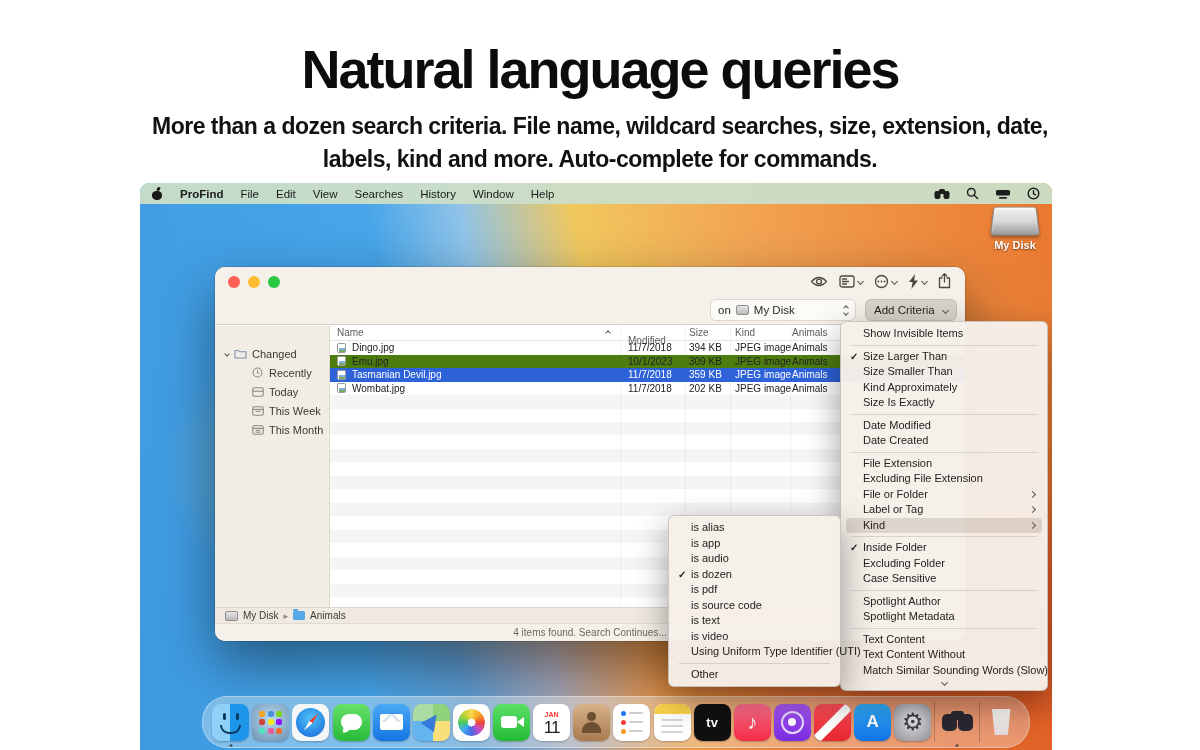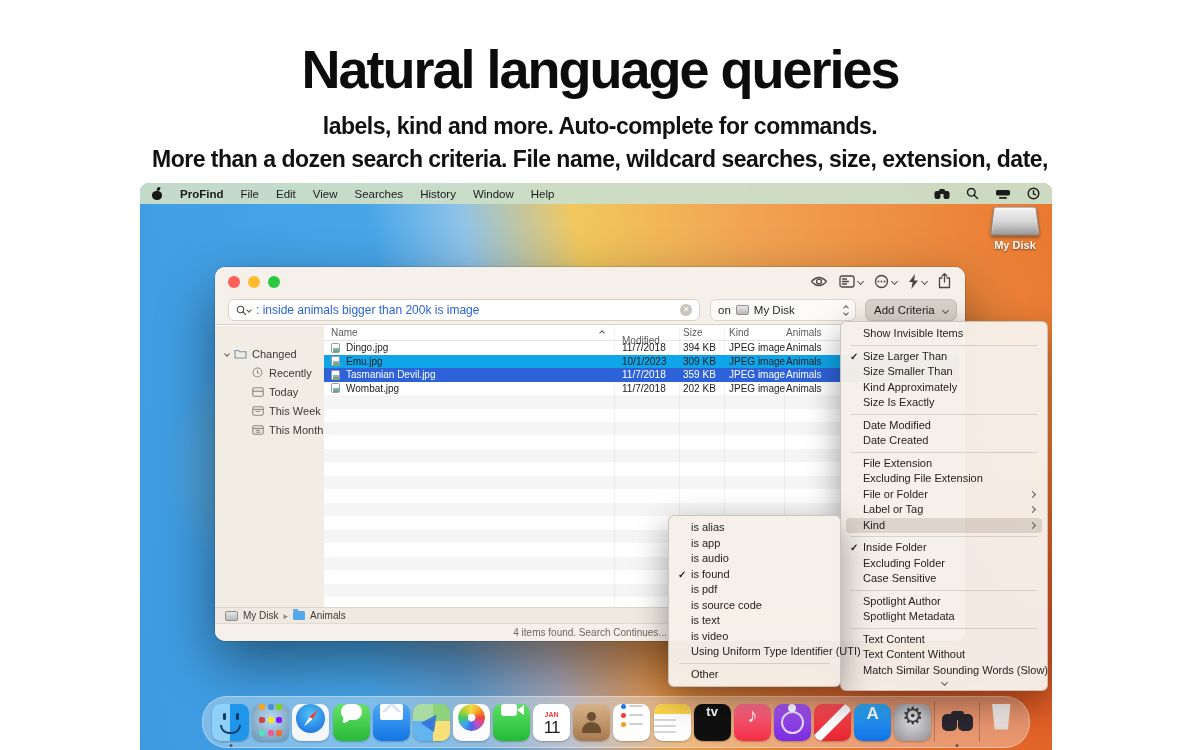--- a/index.html
+++ b/index.html
@@ -61,26 +61,26 @@
 
   .add-criteria { position:absolute; left:650px; top:32px; width:92px; height:22px; background:#d8d2ca; border:1px solid #c8c1b7; border-radius:6px; display:flex; align-items:center; justify-content:space-between; padding:0 8px; font-size:11.5px; color:#26241f; }
 
   
   .sidebar { position:absolute; left:0; top:59px; width:115px; height:281px; background:#f1ece4; border-right:1px solid #e0dad0; font-size:11px; color:#3c3a35; }
   .sb-item { display:flex; align-items:center; gap:5px; height:19px; padding-left:10px; }
   .sb-item.child { padding-left:36px; }
   .sb-ic { width:13px; height:13px; display:flex; align-items:center; justify-content:center; }
 
   
-  .list { position:absolute; left:109px; top:59px; width:635px; height:281px; background:#fff; overflow:hidden; }
+  .list { position:absolute; left:115px; top:59px; width:635px; height:281px; background:#fff; overflow:hidden; }
   .list-header { position:relative; height:15px; border-bottom:1px solid #e4e4e4; font-size:10px; color:#5d5d5d; }
   .col-h { position:absolute; top:1px; }
   .vline { position:absolute; top:0; width:1px; height:281px; background:rgba(0,0,0,0.05); }
   .row { position:relative; height:13.5px; font-size:10px; color:#222; }
-  .row.alt { background:#0ea5e9; }
+  .row.alt { background:#4d7c0f; }
   .row.selected { background:#2e62d9; color:#fff; }
   .cell { position:absolute; top:1px; white-space:nowrap; }
   .c-name { left:22px; } .c-mod { left:298px; } .c-size { left:359px; } .c-kind { left:405px; } .c-inside { left:462px; }
   .file-ic { position:absolute; left:7px; top:1.5px; width:9px; height:10px; background:#fff; border:0.5px solid #9a9a9a; border-radius:1.5px; overflow:hidden; }
   .file-ic::after { content:""; position:absolute; left:1px; top:4px; width:7px; height:5px; background:linear-gradient(180deg,#7fb2e0 40%, #79a861 40%); }
   .stripes { height:213px; background:repeating-linear-gradient(180deg, #f5f5f5 0 13.5px, #ffffff 13.5px 27px); }
 
   
   .crumbbar { position:absolute; left:0; top:340px; width:100%; height:16px; background:#efe9e1; border-top:1px solid #ddd6cc; display:flex; align-items:center; padding:0 10px; gap:5px; font-size:10px; color:#3c3a35; }
   .crumb-sep { color:#8d897f; font-size:9px; }
@@ -95,21 +95,21 @@
   .mi { position:relative; height:15.5px; line-height:15.5px; margin:0 5px; padding:0 7px 0 17px; border-radius:4px; font-size:11px; color:#24221e; display:flex; align-items:center; white-space:nowrap; }
   .mi .ck { position:absolute; left:4px; font-size:10px; font-weight:700; }
   .mi .sub-arrow { margin-left:auto; }
   .mi.hl { background:rgba(103,85,66,0.18); }
   .menu-sep { height:1px; background:rgba(0,0,0,0.12); margin:3px 10px; }
   .menu-more { display:flex; justify-content:center; padding:2px 0 1px; }
 
   
   .dock { position:absolute; left:62px; bottom:2px; width:828px; height:52px; background:rgba(250,248,245,0.34); border:1px solid rgba(255,255,255,0.35); border-radius:25px; display:flex; align-items:center; justify-content:space-evenly; padding:0 6px; backdrop-filter:blur(4px); }
   .dock-item { position:relative; width:37px; height:37px; }
-  .tile { width:37px; height:37px; border-radius:8.5px; display:flex; justify-content:center; overflow:hidden; box-shadow:0 1px 2px rgba(0,0,0,.25); }
+  .tile { width:37px; height:37px; border-radius:8.5px; display:flex; align-items:center; justify-content:center; overflow:hidden; box-shadow:0 1px 2px rgba(0,0,0,.25); }
   .dock-dot { position:absolute; left:50%; bottom:-6px; transform:translateX(-50%); width:3px; height:3px; border-radius:50%; background:rgba(40,40,40,.65); }
   .dock-sep { width:1px; height:40px; background:rgba(60,50,45,.3); }
 
   .t-finder { background:linear-gradient(90deg,#8ed0f8 50%, #1e96ea 50%); position:relative; }
   .t-finder .smile { position:absolute; left:8px; top:21px; width:21px; height:9px; border:2px solid #0b3a63; border-top:none; border-radius:0 0 10px 10px; }
   .t-finder .eyeL, .t-finder .eyeR { position:absolute; top:9px; width:2.5px; height:7px; background:#0b3a63; border-radius:2px; }
   .t-finder .eyeL { left:11px; } .t-finder .eyeR { left:24px; }
   .t-launchpad { background:radial-gradient(circle at 50% 40%, rgba(255,255,255,.45), rgba(90,110,130,.55)); }
   .lp-grid { display:grid; grid-template-columns:repeat(3,6px); gap:2.5px; }
   .lp-grid span { width:6px; height:6px; border-radius:2px; }
@@ -166,22 +166,22 @@
   svg .mbf { fill:#1c1c1c; }
 </style>
 </head>
 <body>
 
 <div class="page">
 
   <div class="hero">
     <div class="hero-title">Natural language queries</div>
     <div class="hero-sub">
+      <div>More than a dozen search criteria. File name, wildcard searches, size, extension, date,</div>
       <div>labels, kind and more. Auto-complete for commands.</div>
-      <div>More than a dozen search criteria. File name, wildcard searches, size, extension, date,</div>
     </div>
   </div>
 
   <div class="screen">
 
     <div class="menubar">
       <div class="mb-left">
         <span class="apple"></span>
         <span class="mb-app">ProFind</span>
         <span>File</span>
@@ -254,29 +254,20 @@
               </svg>
             <span class="chev down"></span>
           </span>
           <svg width="13" height="16" viewBox="0 0 13 16">
               <path class="st" d="M4 5 H1.5 V14.5 H11.5 V5 H9"></path>
               <line class="st" x1="6.5" y1="1" x2="6.5" y2="9"></line>
               <polyline class="st" points="4.2,3 6.5,0.8 8.8,3"></polyline>
             </svg>
         </div>
 
-        <div class="search-field">
-          <svg width="11" height="11" viewBox="0 0 13 13">
-              <circle class="st" cx="5.3" cy="5.3" r="3.8"></circle>
-              <line class="st" x1="8.2" y1="8.2" x2="11.4" y2="11.4"></line>
-            </svg>
-          <span class="chev down" style="width:4px;height:4px;"></span>
-          <span class="search-text">: inside animals bigger than 200k is image</span>
-          <span class="clear-btn">✕</span>
-        </div>
 
         <div class="scope">
           <span>on</span>
           <span class="mini-disk"></span>
           <span>My Disk</span>
           <span class="updown">
               <span class="chev up"></span>
               <span class="chev down"></span>
             </span>
         </div>
@@ -406,21 +397,21 @@
           <span>is alias</span>
         </div>
       <div class="mi">
           <span>is app</span>
         </div>
       <div class="mi">
           <span>is audio</span>
         </div>
       <div class="mi">
           <span class="ck">✓</span>
-          <span>is found</span>
+          <span>is dozen</span>
         </div>
       <div class="mi">
           <span>is pdf</span>
         </div>
       <div class="mi">
           <span>is source code</span>
         </div>
       <div class="mi">
           <span>is text</span>
         </div>

